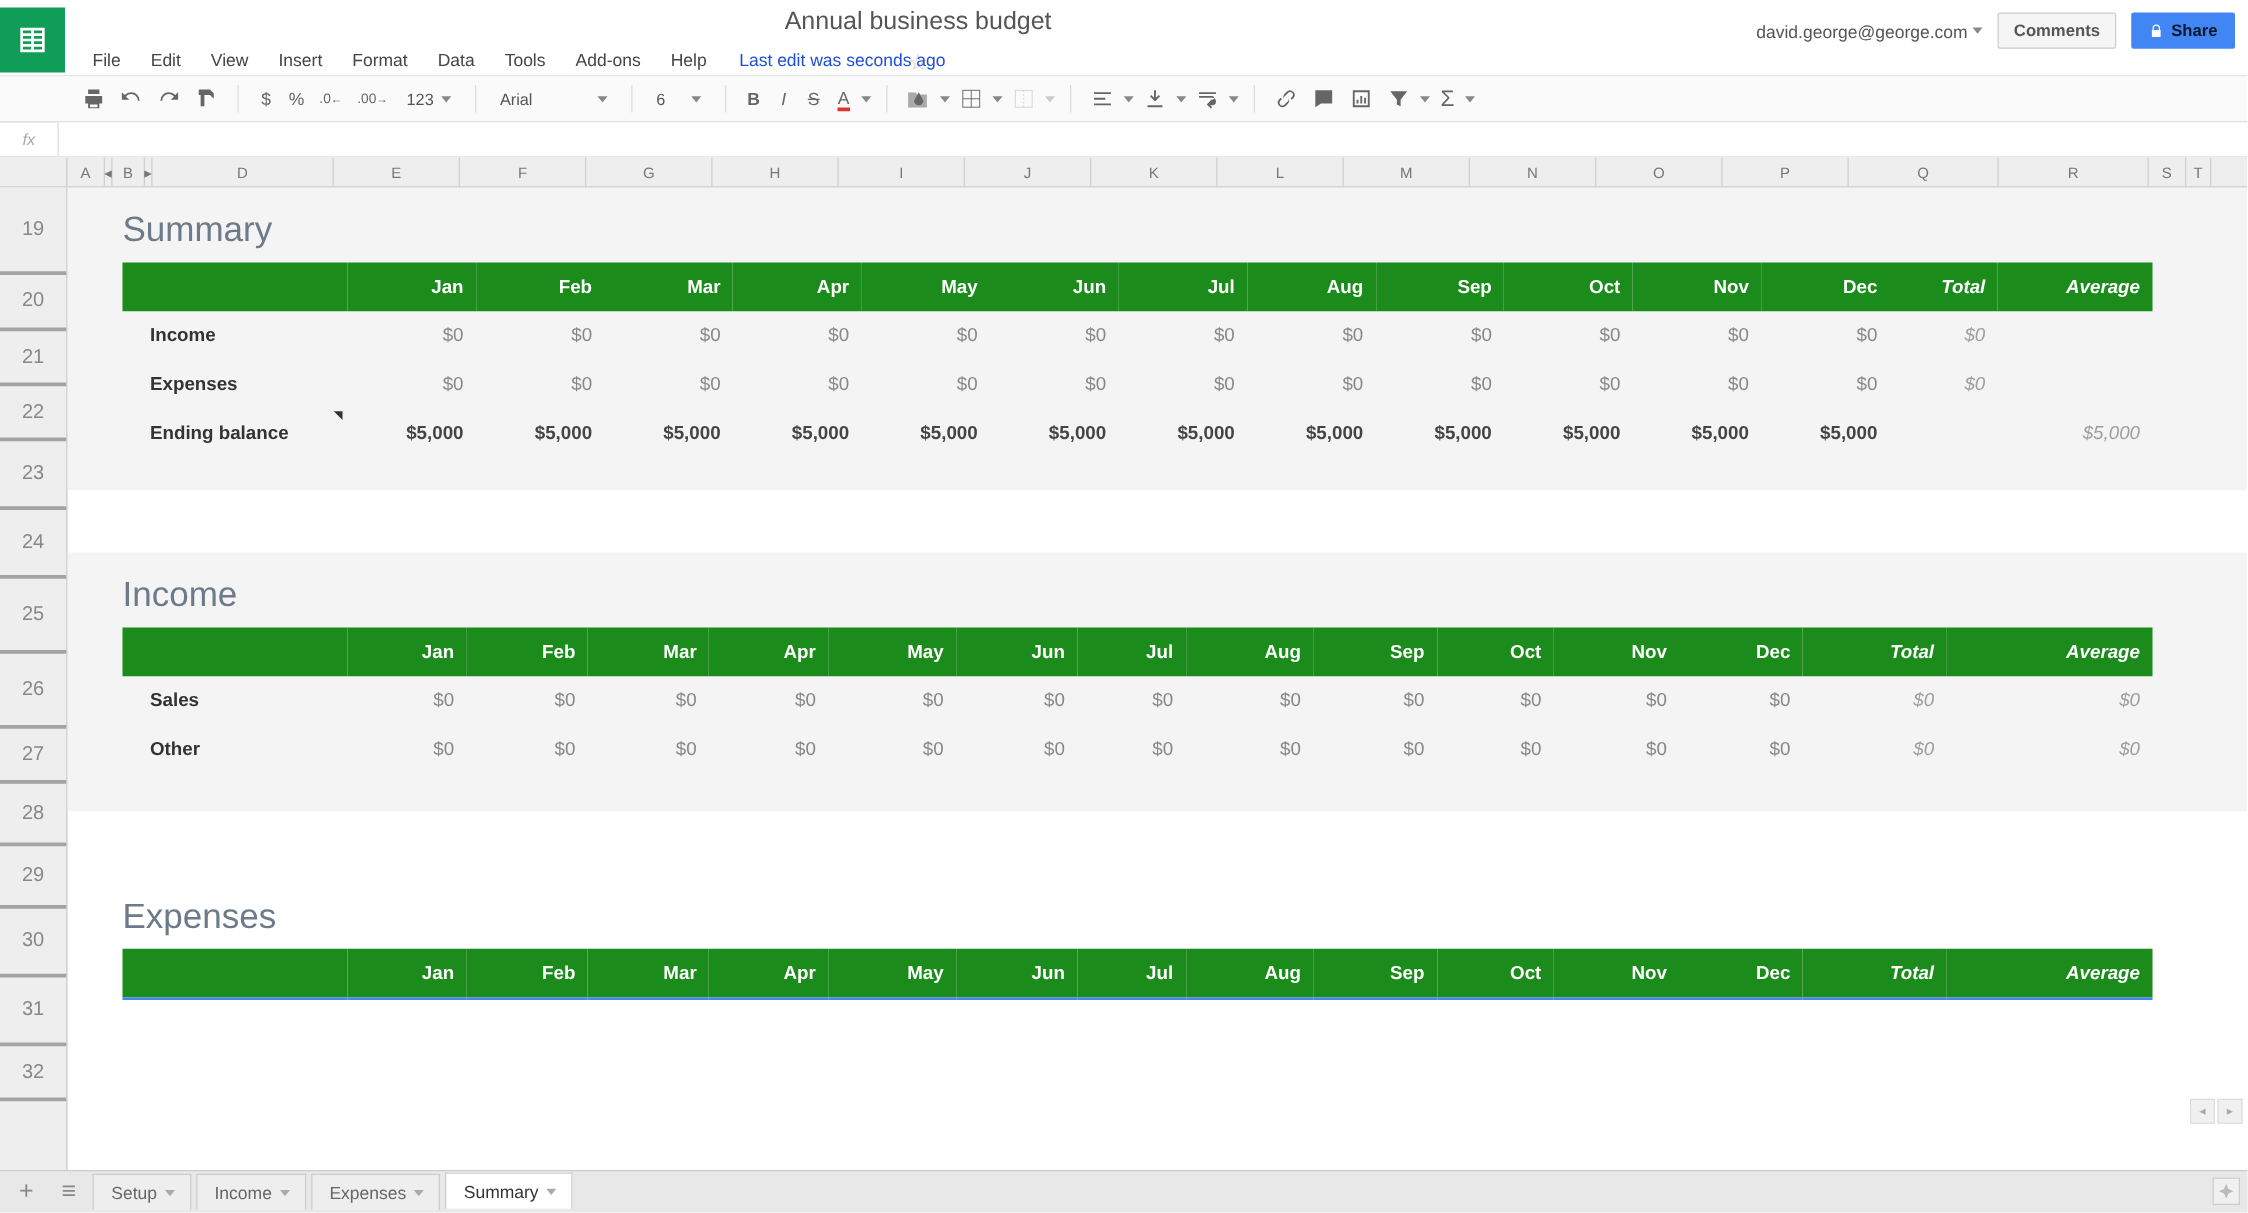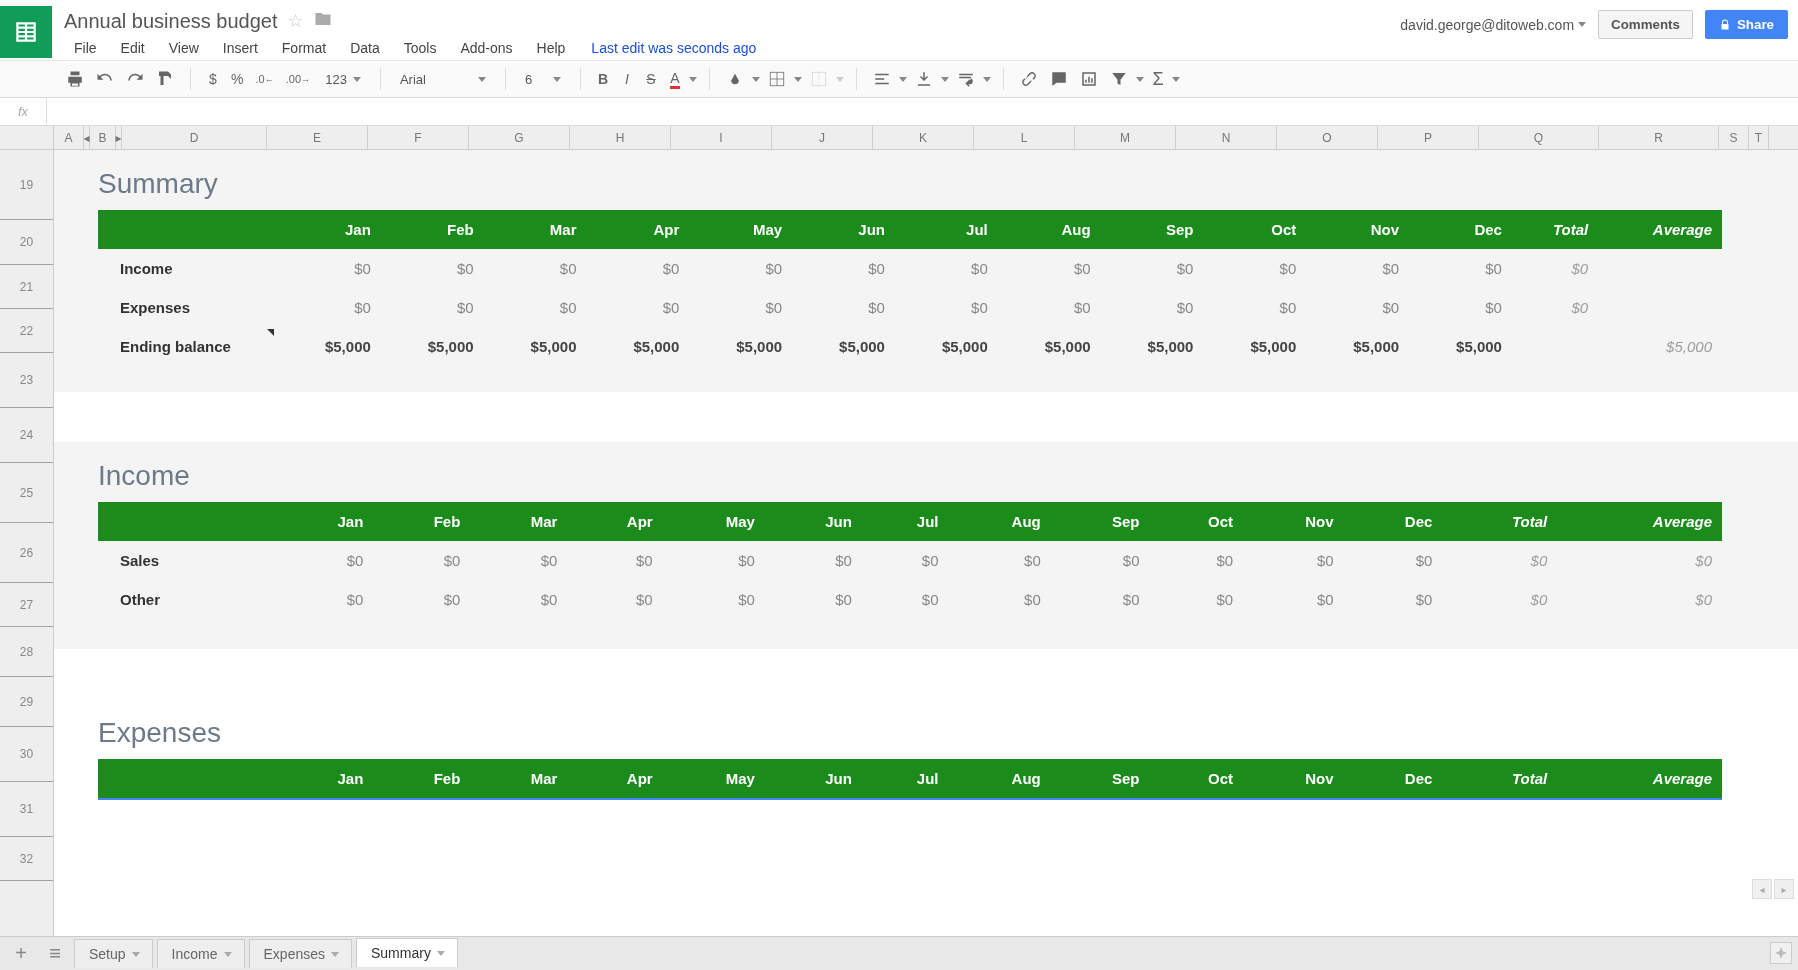--- a/index.html
+++ b/index.html
@@ -4,31 +4,31 @@
 <style>
   * { box-sizing: border-box; }
   html, body { margin: 0; padding: 0; font-family: Arial, sans-serif; font-size: 13px; color: #444; }
   body { width: 1798px; height: 970px; overflow: hidden; background: #fff; }
 
   
   .titlebar { display: flex; align-items: flex-start; padding: 6px 10px 0 0; }
   .app-icon { width: 52px; height: 52px; background: #0f9d58; display:flex; align-items:center; justify-content:center; }
   .app-icon svg { width: 26px; height: 26px; fill:#fff; }
   .title-col { flex: 1; padding-left: 12px; }
-  .doc-row { display:flex; align-items:center; gap:10px; height:30px; }
+  .doc-row { display:flex; align-items:center; gap:10px; height:30px;flex-direction:column; }
   .doc-title { font-size: 20px; color:#555; font-weight:400; }
   .star-icon { color:#ccc; font-size:18px; }
   .folder-icon { color:#aaa; font-size:18px; }
   .menubar { display:flex; align-items:center; gap:4px; height:24px; }
   .menu-item { padding: 3px 10px; color:#444; cursor:pointer; font-size:14px; }
   .last-edit { color:#1d4ed8; padding-left:12px; font-size:14px; }
   .header-right { display:flex; align-items:center; gap:12px; padding-top:4px; }
   .user-email { color:#555; font-size:14px; display:flex; align-items:center; gap:4px; }
   .comments-btn { background:#f5f5f5; border:1px solid #ccc; padding:6px 12px; border-radius:2px; font-weight:bold; color:#555; cursor:pointer; }
-  .share-btn { background:#4285f4; color:#ffffff; border:none; padding:7px 14px; border-radius:2px; font-weight:bold; cursor:pointer; display:flex; align-items:center; gap:6px; }
+  .share-btn { background:#4285f4; color:#0f172a; border:none; padding:7px 14px; border-radius:2px; font-weight:bold; cursor:pointer; display:flex; align-items:center; gap:6px; }
 
   
   .toolbar { height: 38px; border-top:1px solid #e5e5e5; border-bottom:1px solid #d9d9d9; background:#fafafa; display:flex; align-items:center; padding: 0 12px 0 62px; gap:4px; }
   .toolbar .sep { width:1px; height:22px; background:#ddd; margin:0 8px; }
   .tb-btn { min-width:20px; height:26px; padding:0 4px; display:flex; align-items:center; justify-content:center; color:#666; cursor:pointer; font-size:14px; position:relative;}
   .tb-select { display:flex; align-items:center; gap:6px; padding: 2px 6px; border:1px solid transparent; cursor:pointer; color:#555;}
   .caret-down { width:0; height:0; border-left:4px solid transparent; border-right:4px solid transparent; border-top:5px solid #888; }
 
   
   .formula-bar { height:28px; border-bottom:1px solid #d9d9d9; display:flex; align-items:center; }
@@ -40,21 +40,21 @@
   .corner { width:54px; border-right:1px solid #ccc; }
   .col-h { border-right:1px solid #d0d0d0; display:flex; align-items:center; justify-content:center;}
   .col-A { width:30px; } .col-B { width:26px; }
   .col-D { width:145px; }
   
   .col-std { width:101px; }
 
   .grid-wrap { display:flex; height: calc(970px - 57px - 38px - 28px - 24px - 34px); }
   
   .row-headers { width:54px; border-right:1px solid #ccc; background:#eee; display:flex; flex-direction:column;}
-  .row-h { border-bottom:1px solid #a3a3a3; color:#888; font-size:12px; display:flex; align-items:center; justify-content:center;}
+  .row-h { border-bottom:3px solid #a3a3a3; color:#888; font-size:16px; display:flex; align-items:center; justify-content:center;}
   .row-h.r19 { height:70px; }
   .row-h.r20 { height:45px; }
   .row-h.std { height:44px; }
 
   .sheet { flex:1; overflow:hidden; position:relative; }
   .sheet-inner { padding:0 0 0 0; }
 
   .section { padding: 18px 14px 8px 44px; }
   .section-title { font-size:28px; color:#6c7a89; font-weight:400; margin:0 0 10px 0;}
   .budget-table { width: 1624px; border-collapse:collapse; }
@@ -117,21 +117,21 @@
       <span class="menu-item">Format</span>
       <span class="menu-item">Data</span>
       <span class="menu-item">Tools</span>
       <span class="menu-item">Add-ons</span>
       <span class="menu-item">Help</span>
       <span class="last-edit">Last edit was seconds ago</span>
     </div>
   </div>
   <div class="header-right">
     <div class="user-email">
-      <span>david.george@ditoweb.com</span>
+      <span>david.george@george.com</span>
       <span class="caret-down"></span>
     </div>
     <button class="comments-btn">Comments</button>
     <button class="share-btn">
       <svg width="12" height="12" viewBox="0 0 24 24" fill="#fff">
           <path d="M6 10V7a6 6 0 1112 0v3h1v11H5V10h1zm2 0h8V7a4 4 0 00-8 0v3z"></path>
         </svg>
       <span>Share</span>
     </button>
   </div>

